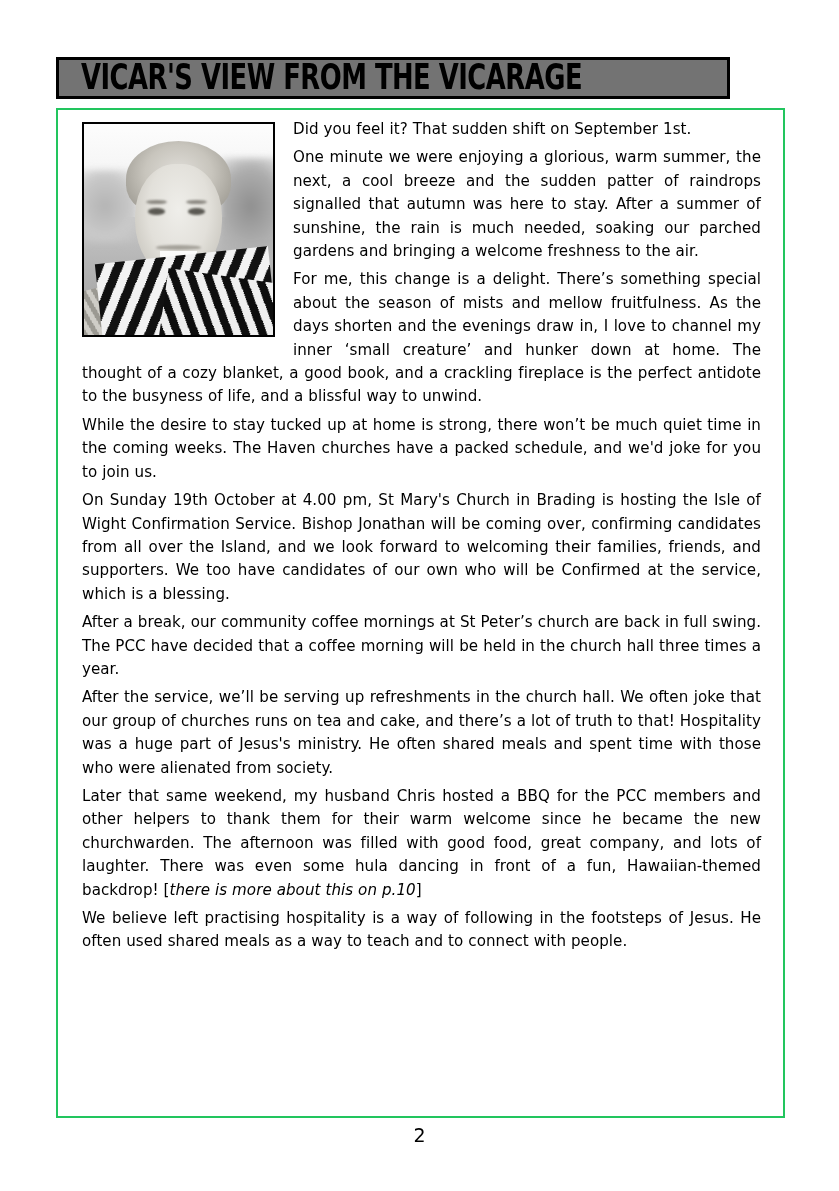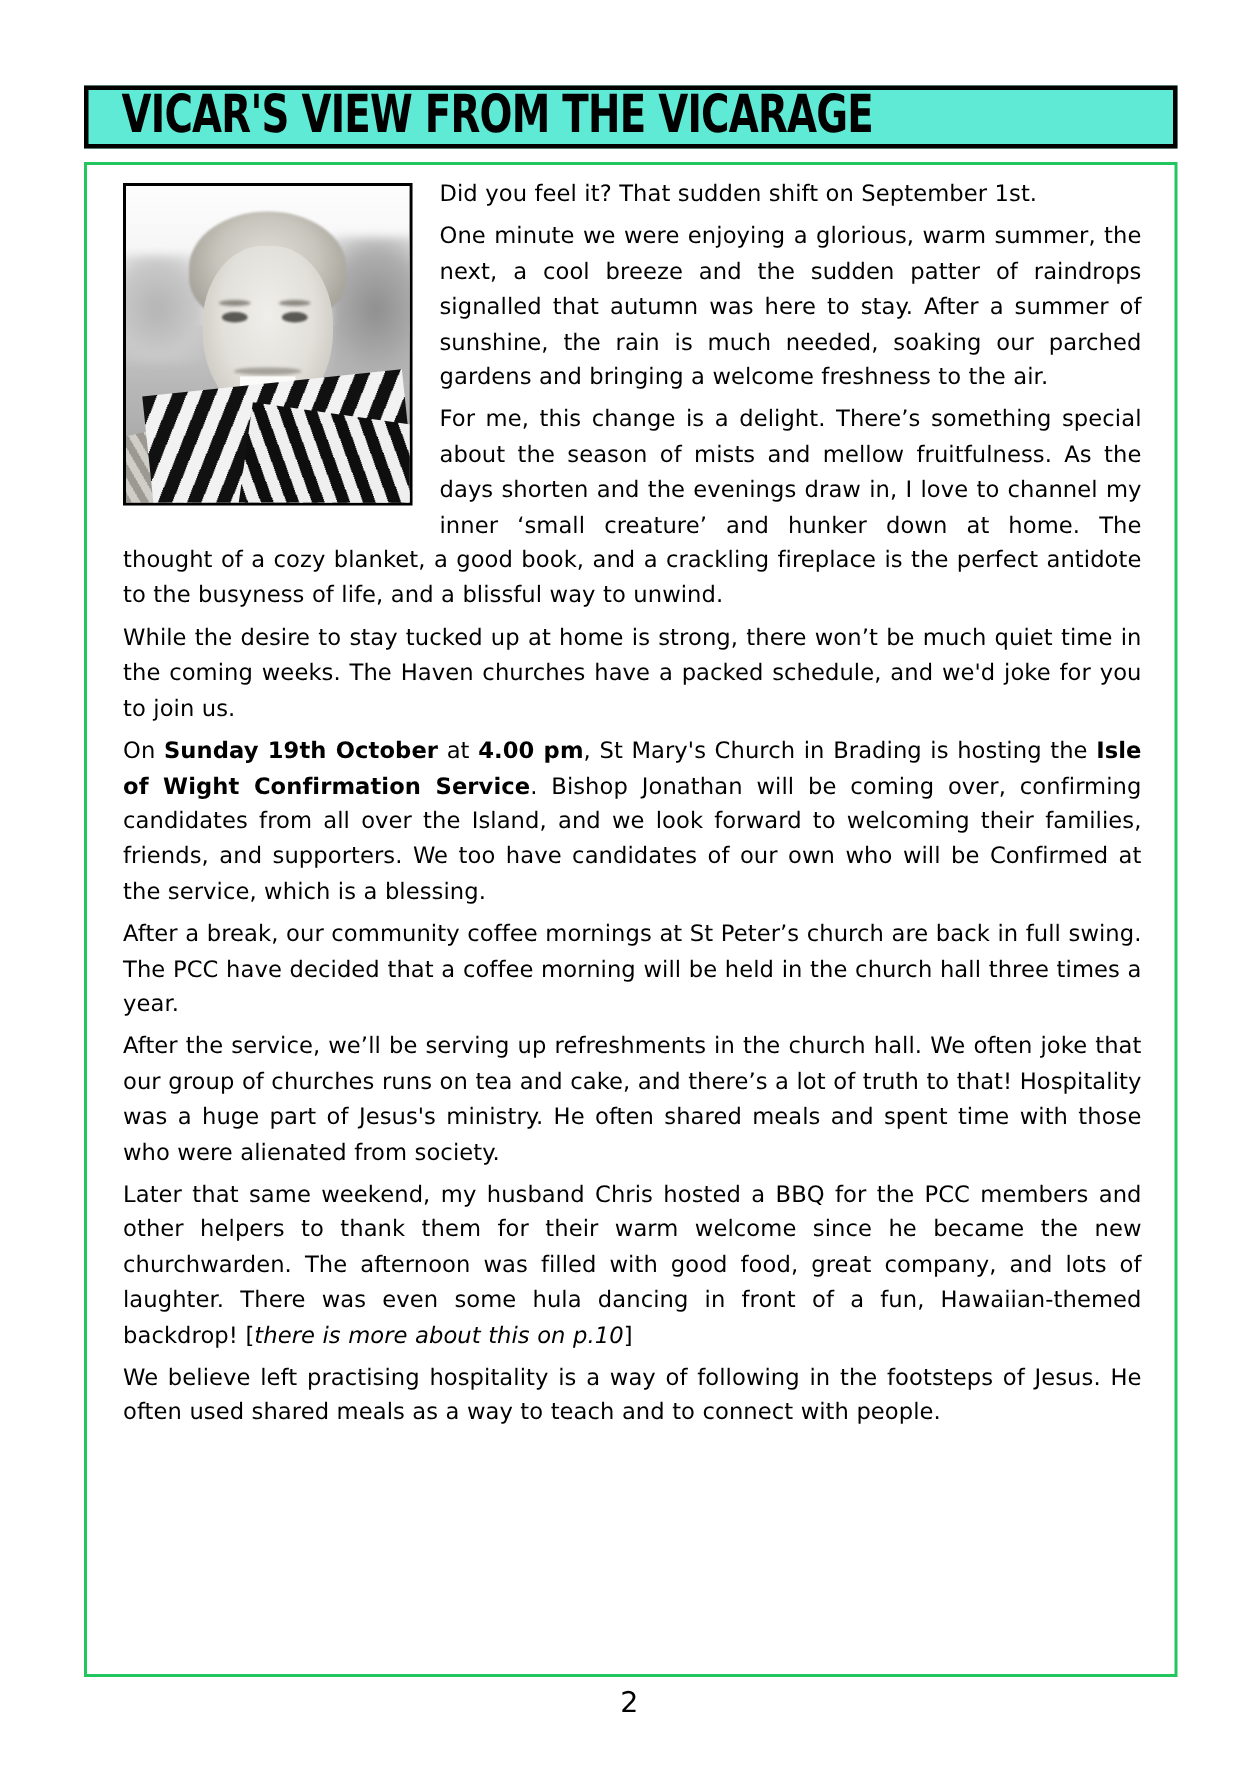--- a/index.html
+++ b/index.html
@@ -21,25 +21,25 @@
     left: 0; top: 0;
     width: 839px;
     height: 1191px;
   }
 
   
   .title-box {
     position: absolute;
     left: 56px;
     top: 57px;
-    width: 729px;
+    width: 674px;
     height: 42px;
     border: 3px solid #000000;
     box-sizing: border-box;
-    background: #5eead4;
+    background: #737373;
     text-align: center;
   }
   .title-text {
     position: absolute;
     left: 22px;
     top: 50%;
     transform: translateY(-52%);
     font-family: "DejaVu Sans Condensed", "Liberation Sans Narrow", "Liberation Sans", sans-serif;
     font-weight: 700;
     font-size: 35px;
@@ -229,21 +229,21 @@
     margin: 0 0 5px 0;
     font-family: "DejaVu Sans", sans-serif;
     font-size: 15.1px;
     line-height: 23.4px;
     text-align: justify;
     text-justify: inter-word;
     letter-spacing: 0.05px;
     word-spacing: 0.1px;
   }
   p.para:last-child { margin-bottom: 0; }
-  p.para b { font-weight: 700; }
+  p.para b { font-weight: 400; }
   p.para i { }
 
   .tight { word-spacing: -0.4px; }
 
   .clear { clear: both; }
 
   
   .page-number {
     position: absolute;
     left: 0;

